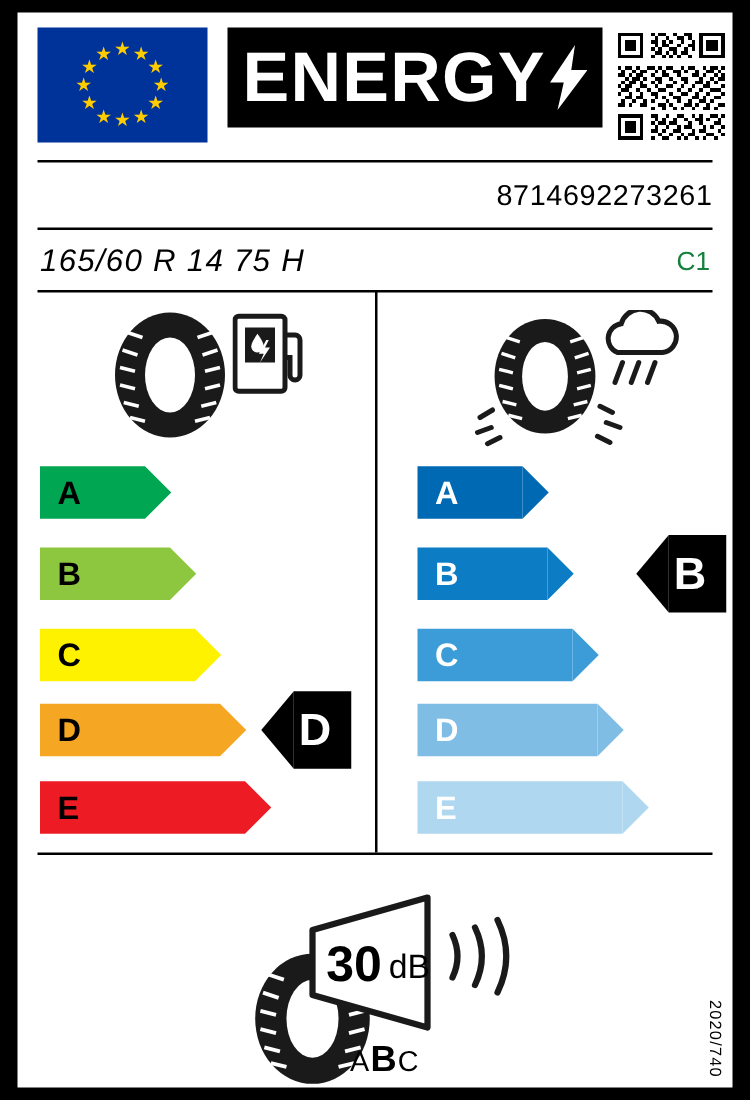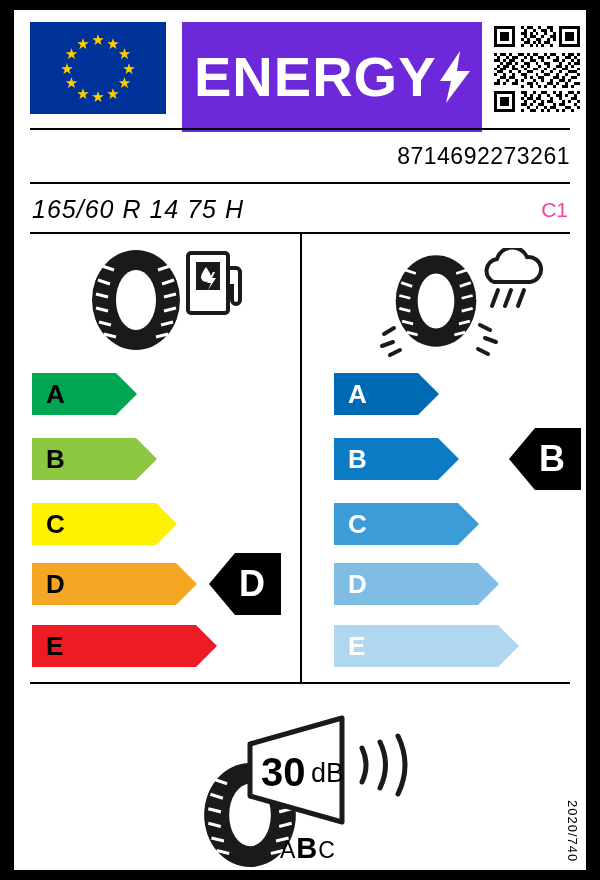--- a/index.html
+++ b/index.html
@@ -34,22 +34,22 @@
   .star {
     position: absolute;
     color: #FFCC00;
     font-size: 15px;
     line-height: 15px;
     width: 15px; height: 15px;
     text-align: center;
   }
   .energy-box {
     position: absolute; left: 168px; top: 12px;
-    width: 300px; height: 110px;
-    background: #6d28d9;
+    width: 300px; height: 80px;
+    background: #000000;
     display: flex; align-items: center;
   }
   .energy-text {
     color: #fff;
     font-size: 56px;
     font-weight: bold;
     letter-spacing: 1px;
     padding-left: 12px;
     line-height: 1;
   }
@@ -86,21 +86,21 @@
   .serial {
     position: absolute; right: 16px; top: 133px;
     font-size: 23px; color: #000; letter-spacing: 0.5px; margin-left: 12px;
   }
   .tyre-size {
     position: absolute; left: 18px; top: 185px;
     font-size: 25px; color: #000; letter-spacing: 1px; font-style: italic;
   }
   .class-code {
     position: absolute; right: 18px; top: 188px;
-    font-size: 21px; color: #ec4899;
+    font-size: 21px; color: #15803d;
   }
 
   
   .panel { position: absolute; }
   .pictogram { position: absolute; }
 
   
   .grade {
     position: absolute;
     height: 42px;

